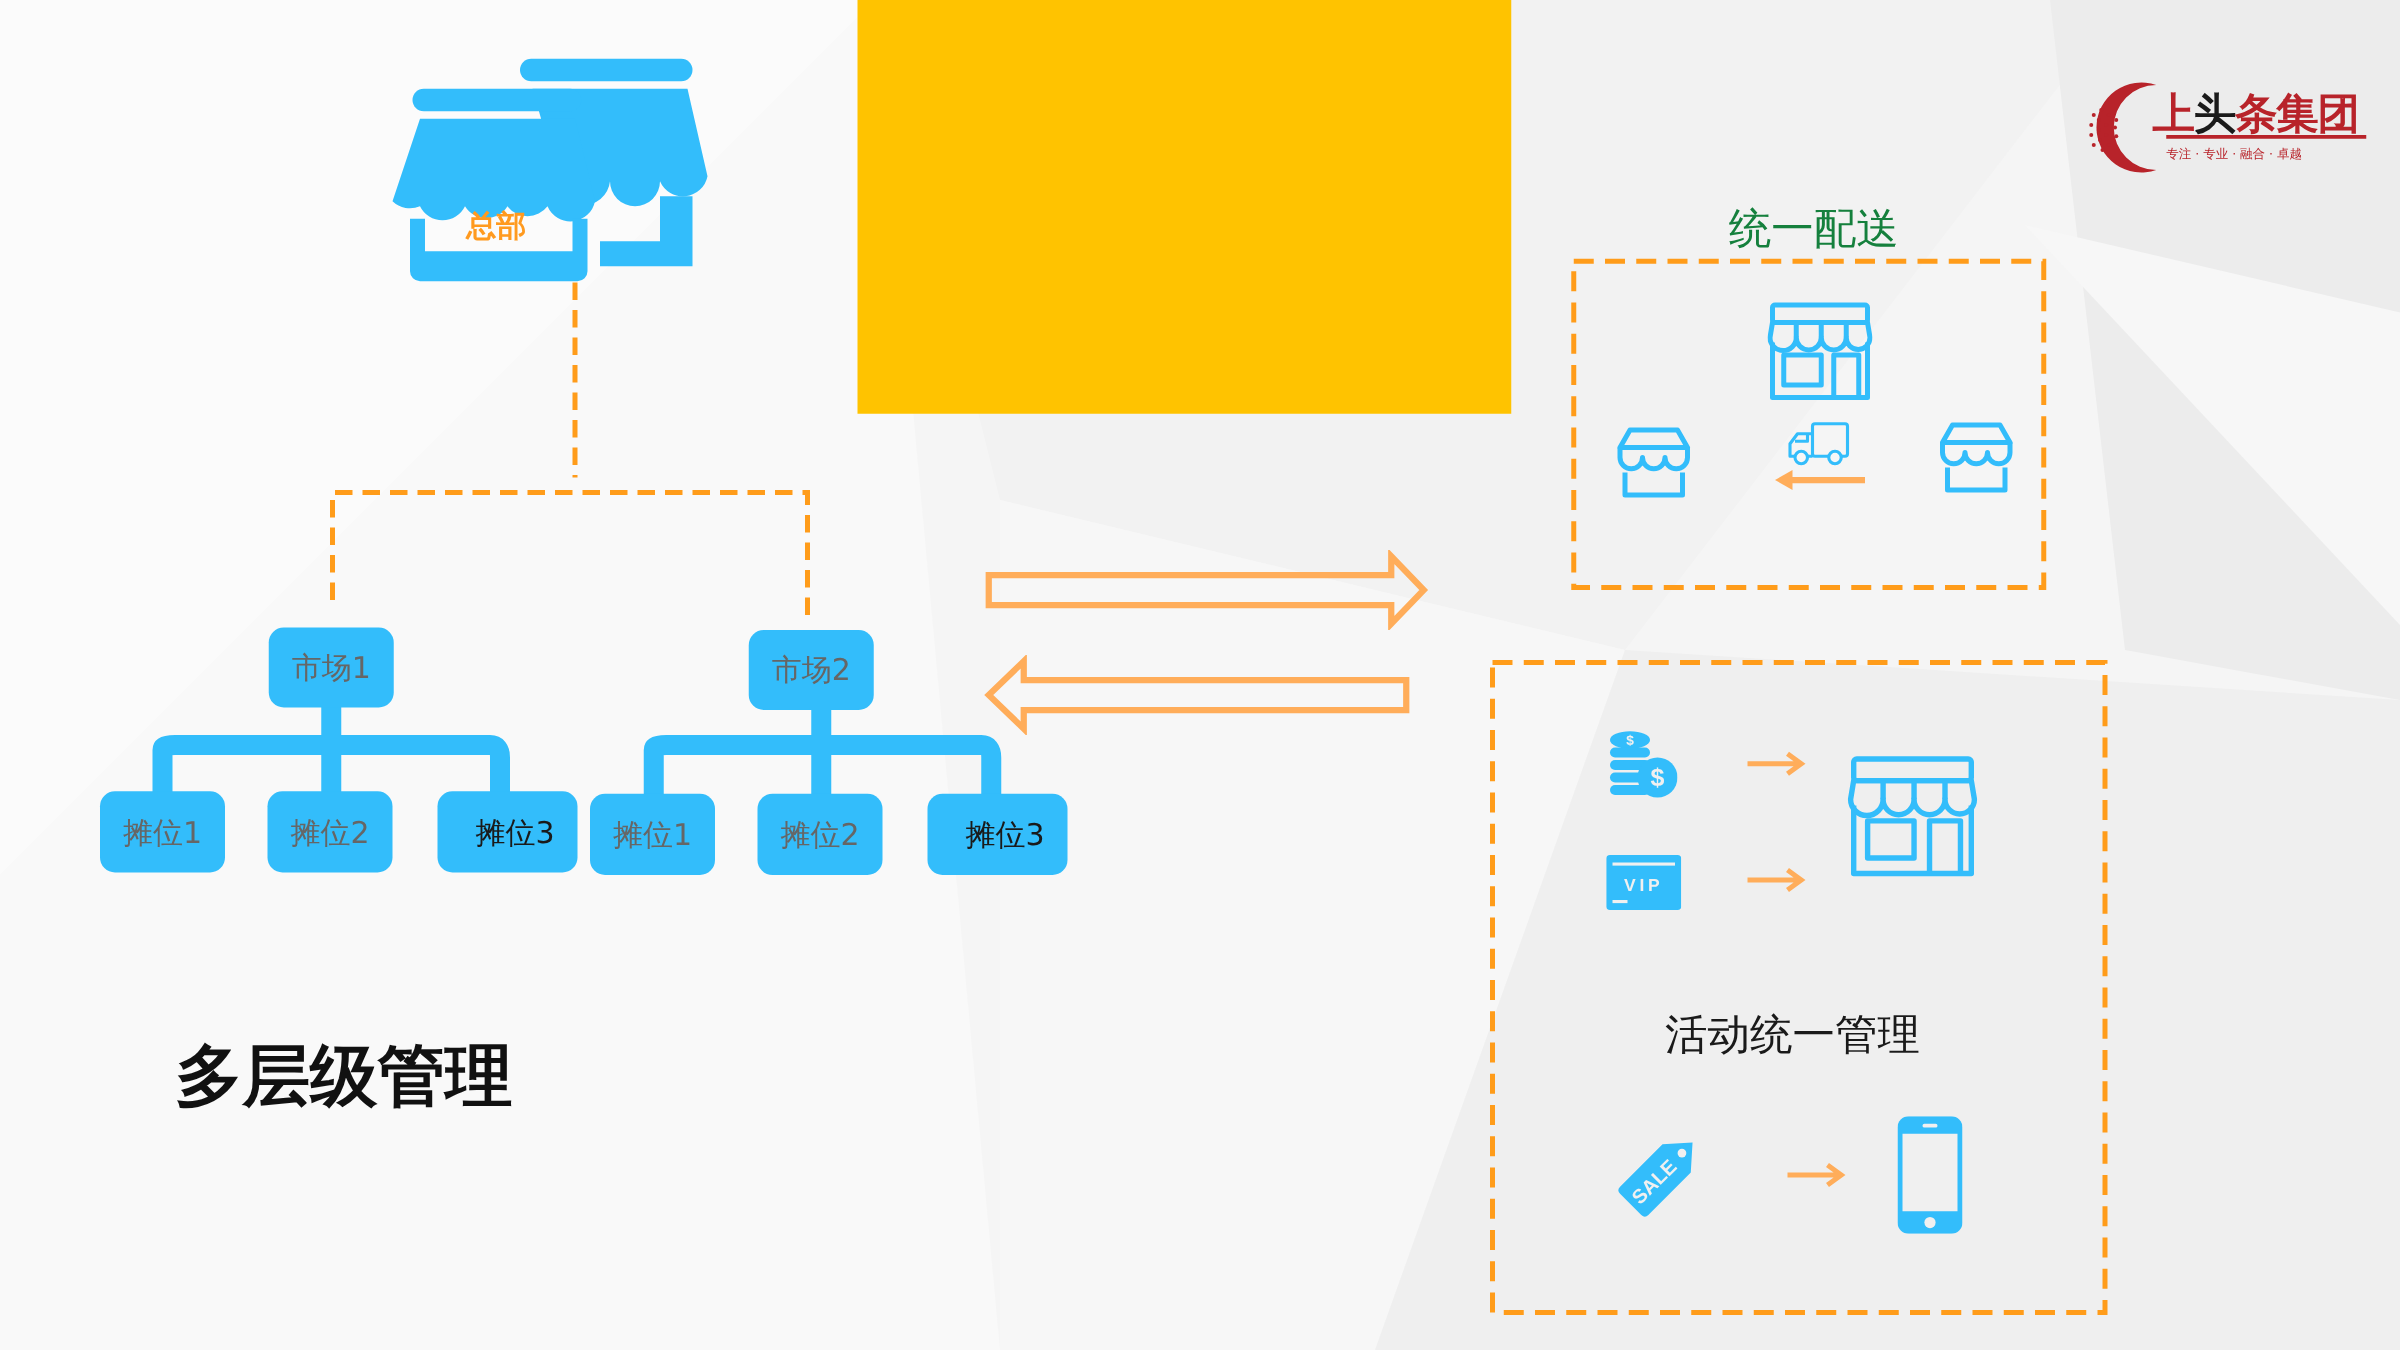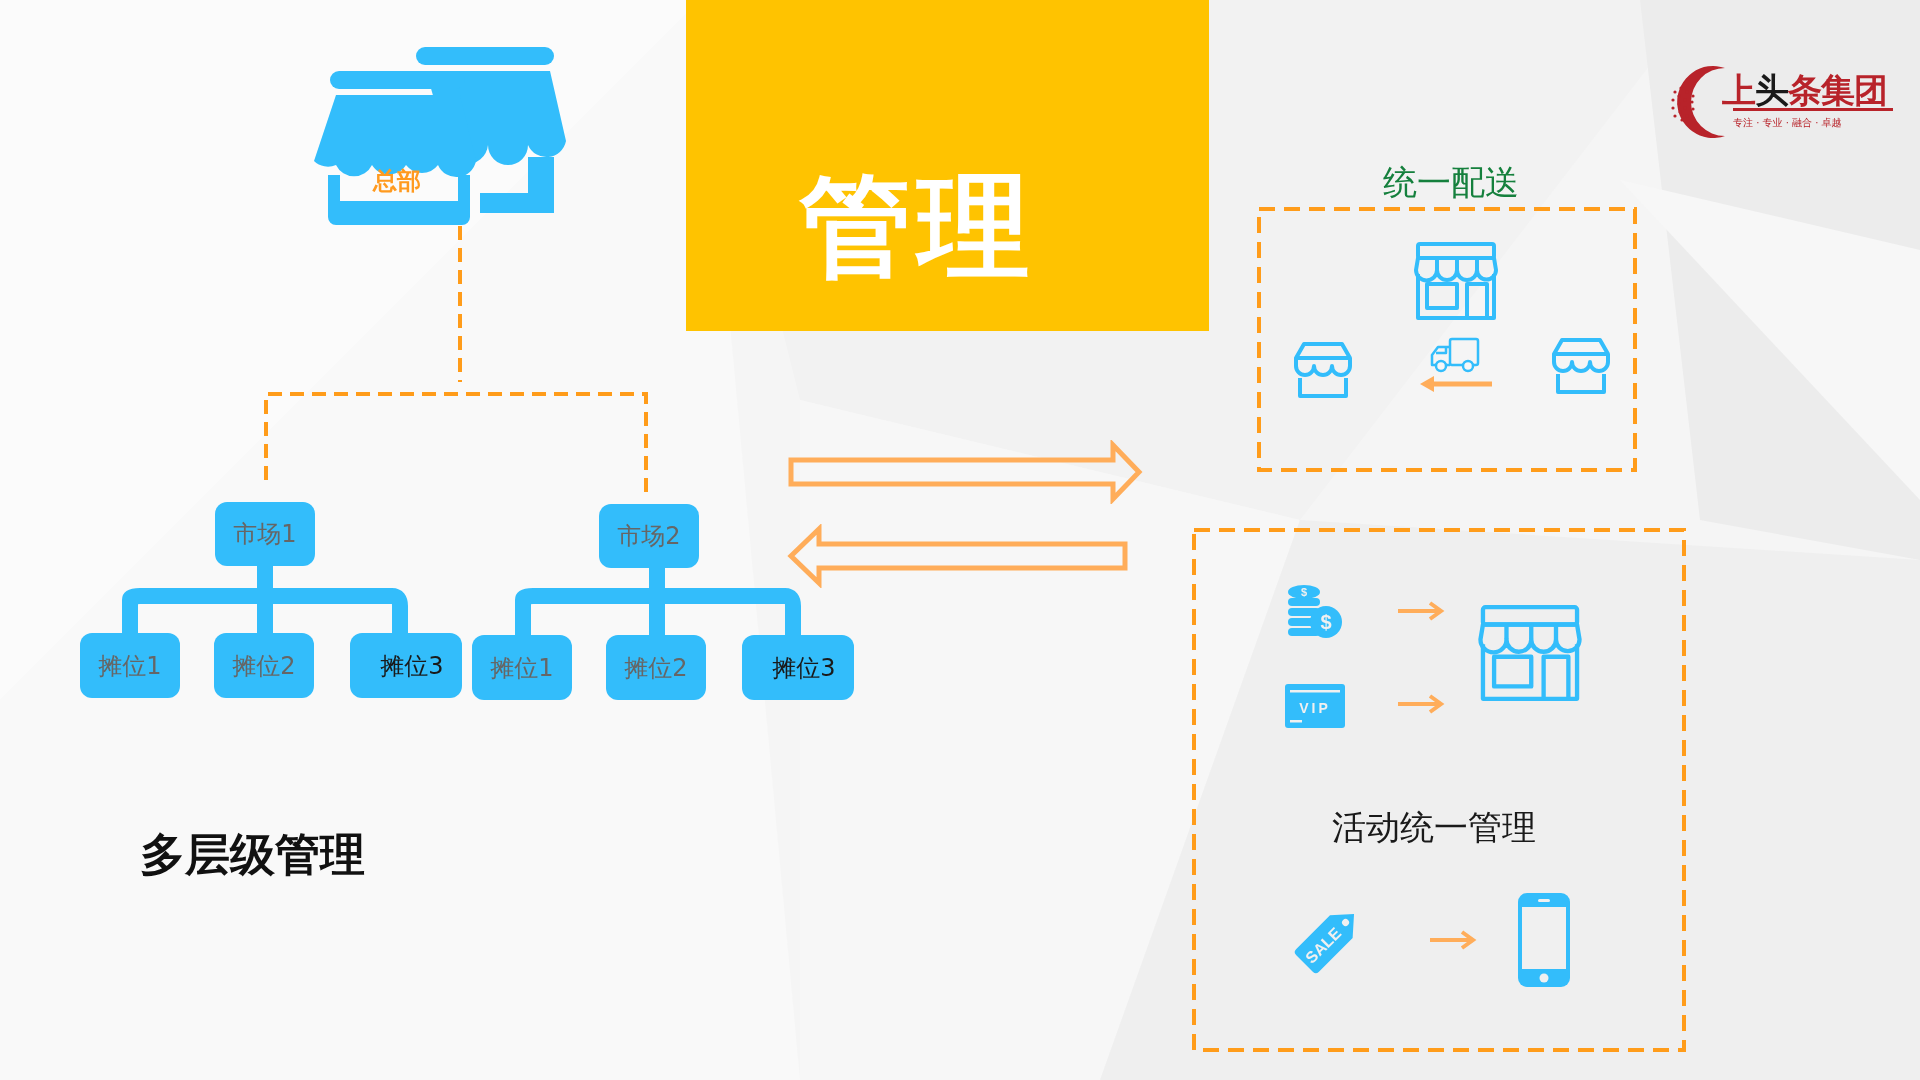--- a/index.html
+++ b/index.html
@@ -49,39 +49,38 @@
 
   .hq-label {
     position:absolute; left:352px; top:165px; width:90px; text-align:center;
     color:#ff9a1f; font-size:24px; font-weight:bold; z-index:4;
   }
 
   .caption {
     position:absolute; font-size:32px; color:#333; z-index:3; white-space:nowrap;
   }
   .multi-level {
-    left:140px; top:825px; font-size:45px; font-weight:bold; color:#111;
+    left:140px; top:825px; font-size:54px; font-weight:bold; color:#111;
   }
 </style>
 </head>
 <body>
 
 <svg class="bg" width="1920" height="1080" viewBox="0 0 1920 1080">
   <rect width="1920" height="1080" fill="#f5f5f5"></rect>
   <polygon points="0,0 700,0 0,700" fill="#fbfbfb"></polygon>
   <polygon points="0,700 700,0 800,1080 0,1080" fill="#f9f9f9"></polygon>
   <polygon points="700,0 1700,0 1300,520 800,400" fill="#f2f2f2"></polygon>
   <polygon points="800,400 1300,520 1100,1080 800,1080" fill="#f7f7f7"></polygon>
   <polygon points="1640,0 1920,0 1920,560 1700,520" fill="#ececec"></polygon>
   <polygon points="1300,520 1920,560 1920,1080 1100,1080" fill="#efefef"></polygon>
   <polygon points="1620,180 1920,250 1920,500" fill="#f7f7f7"></polygon>
 </svg>
 
 <div class="abs title-block">
-  <div class="title-line" style="top:170px;">管理</div>
 </div>
 
 <div class="abs logo">
   <svg class="abs" style="left:0;top:0" width="66" height="80" viewBox="0 0 66 80">
     <path d="M60 6 A36 36 0 1 0 60 74 A30 30 0 0 1 60 6 Z" fill="#b8232a"></path>
     <path d="M52 10 A30 30 0 0 0 52 70 A26 26 0 0 1 52 10 Z" fill="#7e1419"></path>
     <g fill="#b8232a">
       <circle cx="10" cy="30" r="1.6"></circle>
         <circle cx="8" cy="38" r="1.6"></circle>
         <circle cx="8" cy="46" r="1.6"></circle>

